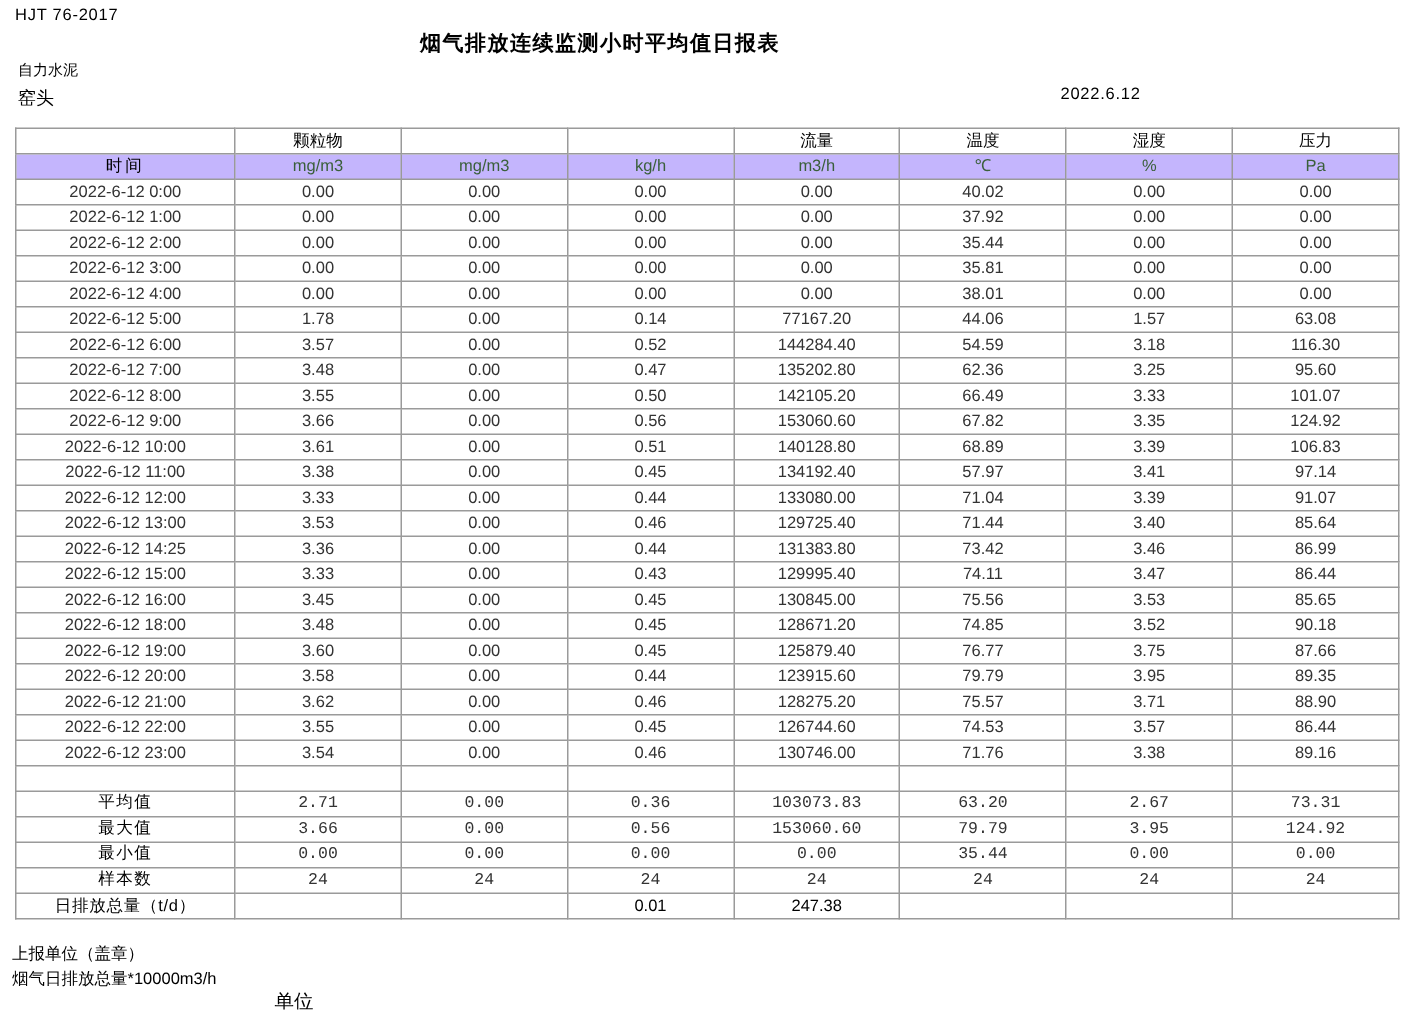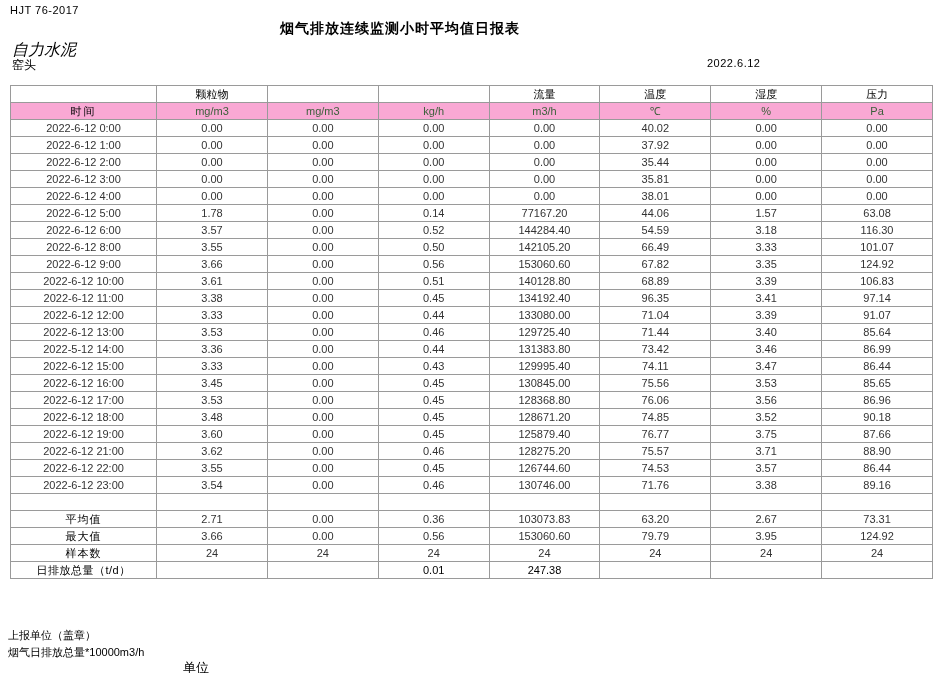--- a/index.html
+++ b/index.html
@@ -36,22 +36,21 @@
     text-align: center;
     font-size: 14px;
     font-weight: bold;
     letter-spacing: 1px;
     padding-left: 39px;
   }
   .company {
     position: absolute;
     left: 12px;
     top: 40px;
-    font-size: 16px;
-    font-style: italic;
+    font-size: 10px;
   }
   .outlet {
     position: absolute;
     left: 12px;
     top: 57px;
     font-size: 12px;
   }
   .report-date {
     position: absolute;
     left: 707px;
@@ -76,40 +75,41 @@
     padding: 0;
     line-height: 16px;
     white-space: nowrap;
   }
   .hdr-row td {
     height: 29px;
     line-height: 29px;
     font-size: 11px;
   }
   .unit-row td {
-    background: #f9a8d4;
+    background: #c4b5fd;
     color: #3a5f3a;
     height: 18px;
     line-height: 18px;
   }
   .unit-row td.time-hdr {
     color: #000000;
     letter-spacing: 2px;
   }
   .data-row td {
     color: #333333;
   }
   .data-row td.tcell {
     color: #333333;
   }
   .blank-row td {
     height: 16px;
   }
   .sum-row td {
     color: #333333;
+    font-family: Liberation Mono, monospace;
   }
   .sum-row td.label {
     color: #000000;
     letter-spacing: 1px;
   }
   .total-row td.label {
     color: #000000;
     letter-spacing: 0.5px;
   }
   .footer-1 {
@@ -241,20 +241,30 @@
         <td class="tcell">2022-6-12 6:00</td>
         <td>3.57</td>
         <td>0.00</td>
         <td>0.52</td>
         <td>144284.40</td>
         <td>54.59</td>
         <td>3.18</td>
         <td>116.30</td>
       </tr>
       <tr class="data-row">
+        <td class="tcell">2022-6-12 7:00</td>
+        <td>3.48</td>
+        <td>0.00</td>
+        <td>0.47</td>
+        <td>135202.80</td>
+        <td>62.36</td>
+        <td>3.25</td>
+        <td>95.60</td>
+      </tr>
+      <tr class="data-row">
         <td class="tcell">2022-6-12 8:00</td>
         <td>3.55</td>
         <td>0.00</td>
         <td>0.50</td>
         <td>142105.20</td>
         <td>66.49</td>
         <td>3.33</td>
         <td>101.07</td>
       </tr>
       <tr class="data-row">
@@ -276,21 +286,21 @@
         <td>68.89</td>
         <td>3.39</td>
         <td>106.83</td>
       </tr>
       <tr class="data-row">
         <td class="tcell">2022-6-12 11:00</td>
         <td>3.38</td>
         <td>0.00</td>
         <td>0.45</td>
         <td>134192.40</td>
-        <td>96.35</td>
+        <td>57.97</td>
         <td>3.41</td>
         <td>97.14</td>
       </tr>
       <tr class="data-row">
         <td class="tcell">2022-6-12 12:00</td>
         <td>3.33</td>
         <td>0.00</td>
         <td>0.44</td>
         <td>133080.00</td>
         <td>71.04</td>
@@ -301,21 +311,21 @@
         <td class="tcell">2022-6-12 13:00</td>
         <td>3.53</td>
         <td>0.00</td>
         <td>0.46</td>
         <td>129725.40</td>
         <td>71.44</td>
         <td>3.40</td>
         <td>85.64</td>
       </tr>
       <tr class="data-row">
-        <td class="tcell">2022-5-12 14:00</td>
+        <td class="tcell">2022-6-12 14:25</td>
         <td>3.36</td>
         <td>0.00</td>
         <td>0.44</td>
         <td>131383.80</td>
         <td>73.42</td>
         <td>3.46</td>
         <td>86.99</td>
       </tr>
       <tr class="data-row">
         <td class="tcell">2022-6-12 15:00</td>
@@ -331,50 +341,50 @@
         <td class="tcell">2022-6-12 16:00</td>
         <td>3.45</td>
         <td>0.00</td>
         <td>0.45</td>
         <td>130845.00</td>
         <td>75.56</td>
         <td>3.53</td>
         <td>85.65</td>
       </tr>
       <tr class="data-row">
-        <td class="tcell">2022-6-12 17:00</td>
-        <td>3.53</td>
-        <td>0.00</td>
-        <td>0.45</td>
-        <td>128368.80</td>
-        <td>76.06</td>
-        <td>3.56</td>
-        <td>86.96</td>
-      </tr>
-      <tr class="data-row">
         <td class="tcell">2022-6-12 18:00</td>
         <td>3.48</td>
         <td>0.00</td>
         <td>0.45</td>
         <td>128671.20</td>
         <td>74.85</td>
         <td>3.52</td>
         <td>90.18</td>
       </tr>
       <tr class="data-row">
         <td class="tcell">2022-6-12 19:00</td>
         <td>3.60</td>
         <td>0.00</td>
         <td>0.45</td>
         <td>125879.40</td>
         <td>76.77</td>
         <td>3.75</td>
         <td>87.66</td>
       </tr>
       <tr class="data-row">
+        <td class="tcell">2022-6-12 20:00</td>
+        <td>3.58</td>
+        <td>0.00</td>
+        <td>0.44</td>
+        <td>123915.60</td>
+        <td>79.79</td>
+        <td>3.95</td>
+        <td>89.35</td>
+      </tr>
+      <tr class="data-row">
         <td class="tcell">2022-6-12 21:00</td>
         <td>3.62</td>
         <td>0.00</td>
         <td>0.46</td>
         <td>128275.20</td>
         <td>75.57</td>
         <td>3.71</td>
         <td>88.90</td>
       </tr>
       <tr class="data-row">
@@ -423,20 +433,30 @@
         <td class="label">最大值</td>
         <td>3.66</td>
         <td>0.00</td>
         <td>0.56</td>
         <td>153060.60</td>
         <td>79.79</td>
         <td>3.95</td>
         <td>124.92</td>
       </tr>
       <tr class="sum-row">
+        <td class="label">最小值</td>
+        <td>0.00</td>
+        <td>0.00</td>
+        <td>0.00</td>
+        <td>0.00</td>
+        <td>35.44</td>
+        <td>0.00</td>
+        <td>0.00</td>
+      </tr>
+      <tr class="sum-row">
         <td class="label">样本数</td>
         <td>24</td>
         <td>24</td>
         <td>24</td>
         <td>24</td>
         <td>24</td>
         <td>24</td>
         <td>24</td>
       </tr>
       <tr class="total-row">

